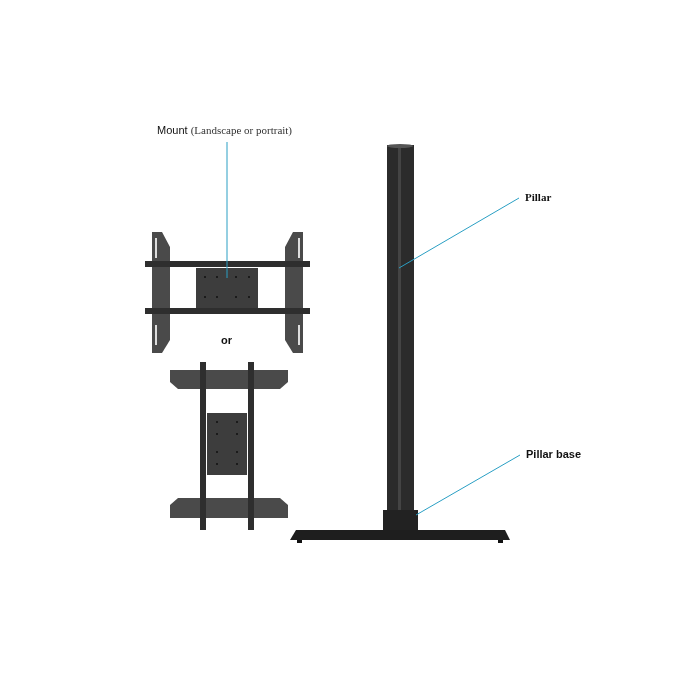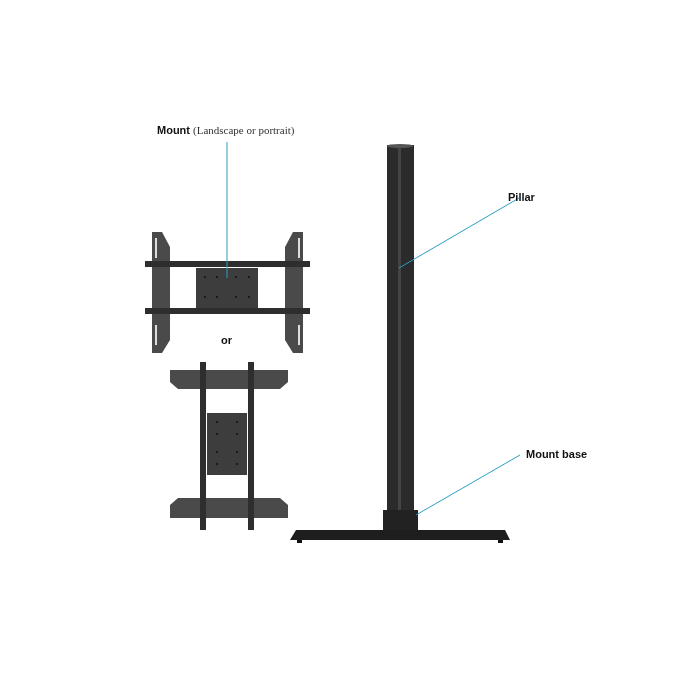--- a/index.html
+++ b/index.html
@@ -1,18 +1,18 @@
 <!DOCTYPE html>
 <html><head>
 <meta charset="utf-8">
 <style>
   html, body { margin:0; padding:0; background:#ffffff; }
   body { width:700px; height:700px; position:relative; overflow:hidden; font-family:"Liberation Sans", sans-serif; }
   .label { position:absolute; font-size:11px; color:#111; white-space:nowrap; }
-  .label b { font-weight:bold; }
+  .label b { font-weight:normal; }
   .label .light { font-weight:normal; color:#333;font-family:Liberation Serif, serif; }
   svg { position:absolute; left:0; top:0; }
 </style>
 </head>
 <body>
 
 <svg width="700" height="700" viewBox="0 0 700 700">
 
   <g>
     <polygon points="152,232 162,232 170,247 170,340 162,353 152,353" fill="#4a4a4a"></polygon>
@@ -70,14 +70,14 @@
   <line x1="227" y1="142" x2="227" y2="278" stroke="#2a9fc4" stroke-width="1"></line>
   <line x1="519" y1="198" x2="399" y2="268" stroke="#2a9fc4" stroke-width="1"></line>
   <line x1="520" y1="455" x2="416" y2="515" stroke="#2a9fc4" stroke-width="1"></line>
 </svg>
 
 <div class="label" style="left:157px; top:124px;">
   <b>Mount</b>
   <span class="light">(Landscape or portrait)</span>
 </div>
 <div class="label" style="left:221px; top:334px; font-weight:bold;">or</div>
-<div class="label" style="left:508px; top:191px; font-weight:bold;">Pillar</div>
-<div class="label" style="left:526px; top:448px; font-weight:bold;">Mount base</div>
+<div class="label" style="left:525px; top:191px; font-weight:bold;font-family:Liberation Serif, serif;">Pillar</div>
+<div class="label" style="left:526px; top:448px; font-weight:bold;">Pillar base</div>
 
 </body></html>

